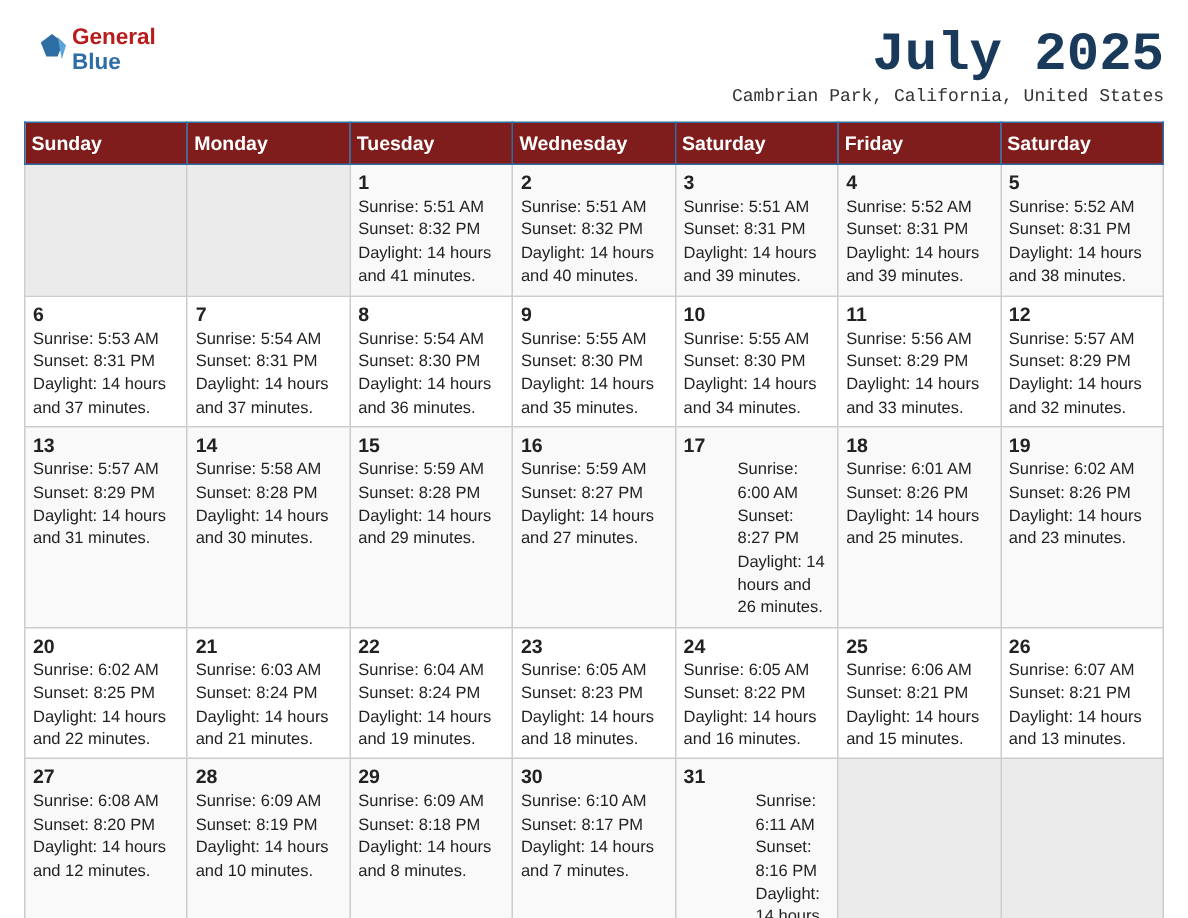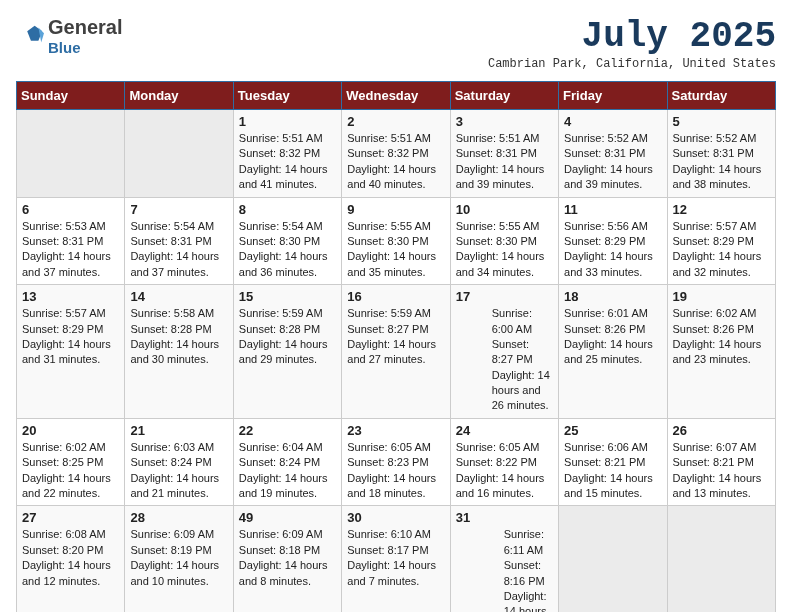--- a/index.html
+++ b/index.html
@@ -87,21 +87,21 @@
 
 <div class="header-area">
   <div class="logo">
     <svg class="logo-icon" viewBox="0 0 30 30" xmlns="http://www.w3.org/2000/svg">
       <rect x="0" y="0" width="30" height="30" fill="white"></rect>
 
       <polygon points="20,4 28,10 24,20 16,20 12,10" fill="#2e6da4"></polygon>
       <polygon points="24,6 30,12 27,22" fill="#5ba3d9"></polygon>
     </svg>
     <div>
-      <div style="font-size:20px;font-weight:bold;color:#404040;text-align:right;">General</div>
+      <div style="font-size:15px;font-weight:bold;color:#b91c1c;text-align:right;">General</div>
       <div style="font-size:15px;font-weight:bold;color:#2e6da4;">Blue</div>
     </div>
   </div>
   <div class="title-area">
     <div class="month-title">July 2025</div>
     <div class="location-title">Cambrian Park, California, United States</div>
   </div>
 </div>
 
 <table>
@@ -290,21 +290,21 @@
 Sunset: 8:20 PM
 Daylight: 14 hours and 12 minutes.</div>
         </td>
         <td>
           <span class="day-num">28</span>
           <div class="day-info" style="white-space: pre-line;">Sunrise: 6:09 AM
 Sunset: 8:19 PM
 Daylight: 14 hours and 10 minutes.</div>
         </td>
         <td>
-          <span class="day-num">49</span>
+          <span class="day-num">29</span>
           <div class="day-info" style="white-space: pre-line;">Sunrise: 6:09 AM
 Sunset: 8:18 PM
 Daylight: 14 hours and 8 minutes.</div>
         </td>
         <td>
           <span class="day-num">30</span>
           <div class="day-info" style="white-space: pre-line;">Sunrise: 6:10 AM
 Sunset: 8:17 PM
 Daylight: 14 hours and 7 minutes.</div>
         </td>

